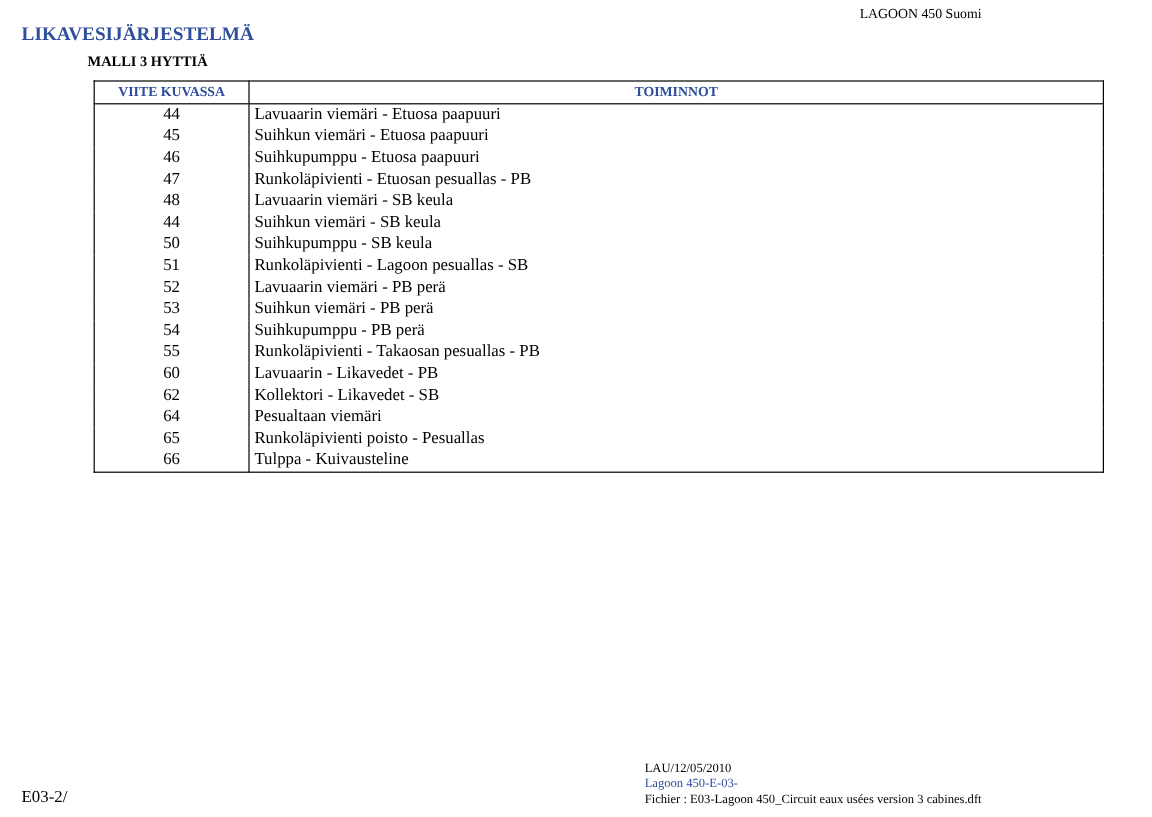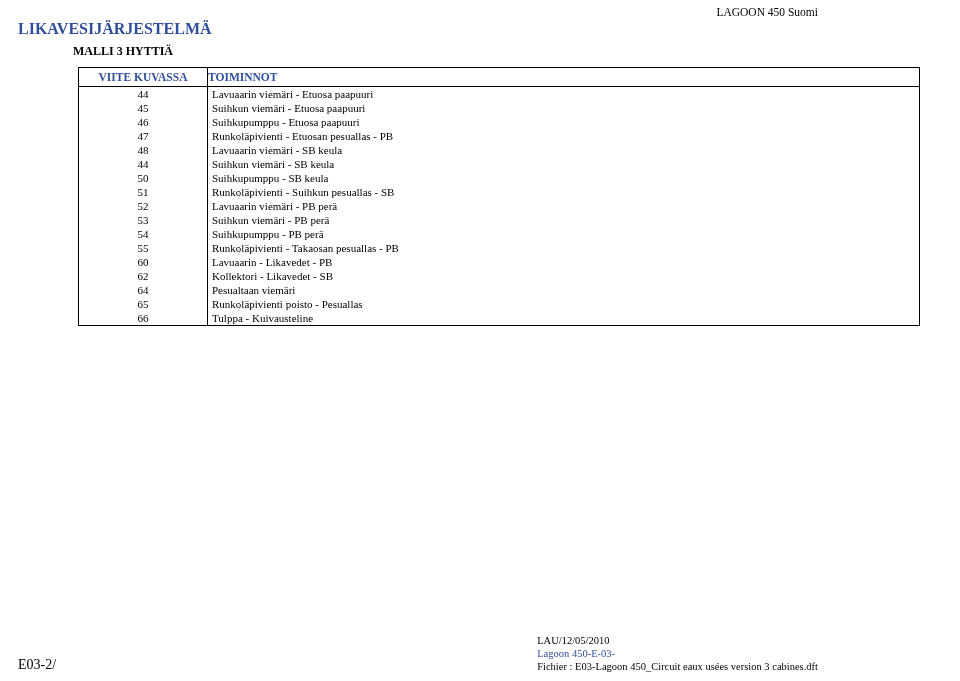--- a/index.html
+++ b/index.html
@@ -41,35 +41,35 @@
   .tablewrap {
     margin-left: 60px;
     margin-top: 8px;
   }
   table {
     border-collapse: collapse;
     width: 842px;
   }
   th, td {
     padding: 1px 4px;
-    font-size: 11px;
+    font-size: 14px;
     vertical-align: middle;
   }
   th.ref {
     width: 120px;
     text-align: center;
     border: 1px solid #000;
     color: #2f4e9b;
     font-weight: bold;
     font-size: 11.5px;
     padding: 3px 0;
   }
   th.func {
     border: 1px solid #000;
-    text-align: left;
+    text-align: center;
     color: #2f4e9b;
     font-weight: bold;
     font-size: 11.5px;
     padding: 3px 0;
   }
   td.ref {
     width: 120px;
     text-align: center;
     border-left: 1px solid #000;
     border-right: 1px solid #000;
@@ -136,21 +136,21 @@
           <tr>
             <td class="ref">44</td>
             <td class="func">Suihkun viemäri - SB keula</td>
           </tr>
           <tr>
             <td class="ref">50</td>
             <td class="func">Suihkupumppu - SB keula</td>
           </tr>
           <tr>
             <td class="ref">51</td>
-            <td class="func">Runkoläpivienti - Suihkun pesuallas - SB</td>
+            <td class="func">Runkoläpivienti - Lagoon pesuallas - SB</td>
           </tr>
           <tr>
             <td class="ref">52</td>
             <td class="func">Lavuaarin viemäri - PB perä</td>
           </tr>
           <tr>
             <td class="ref">53</td>
             <td class="func">Suihkun viemäri - PB perä</td>
           </tr>
           <tr>

